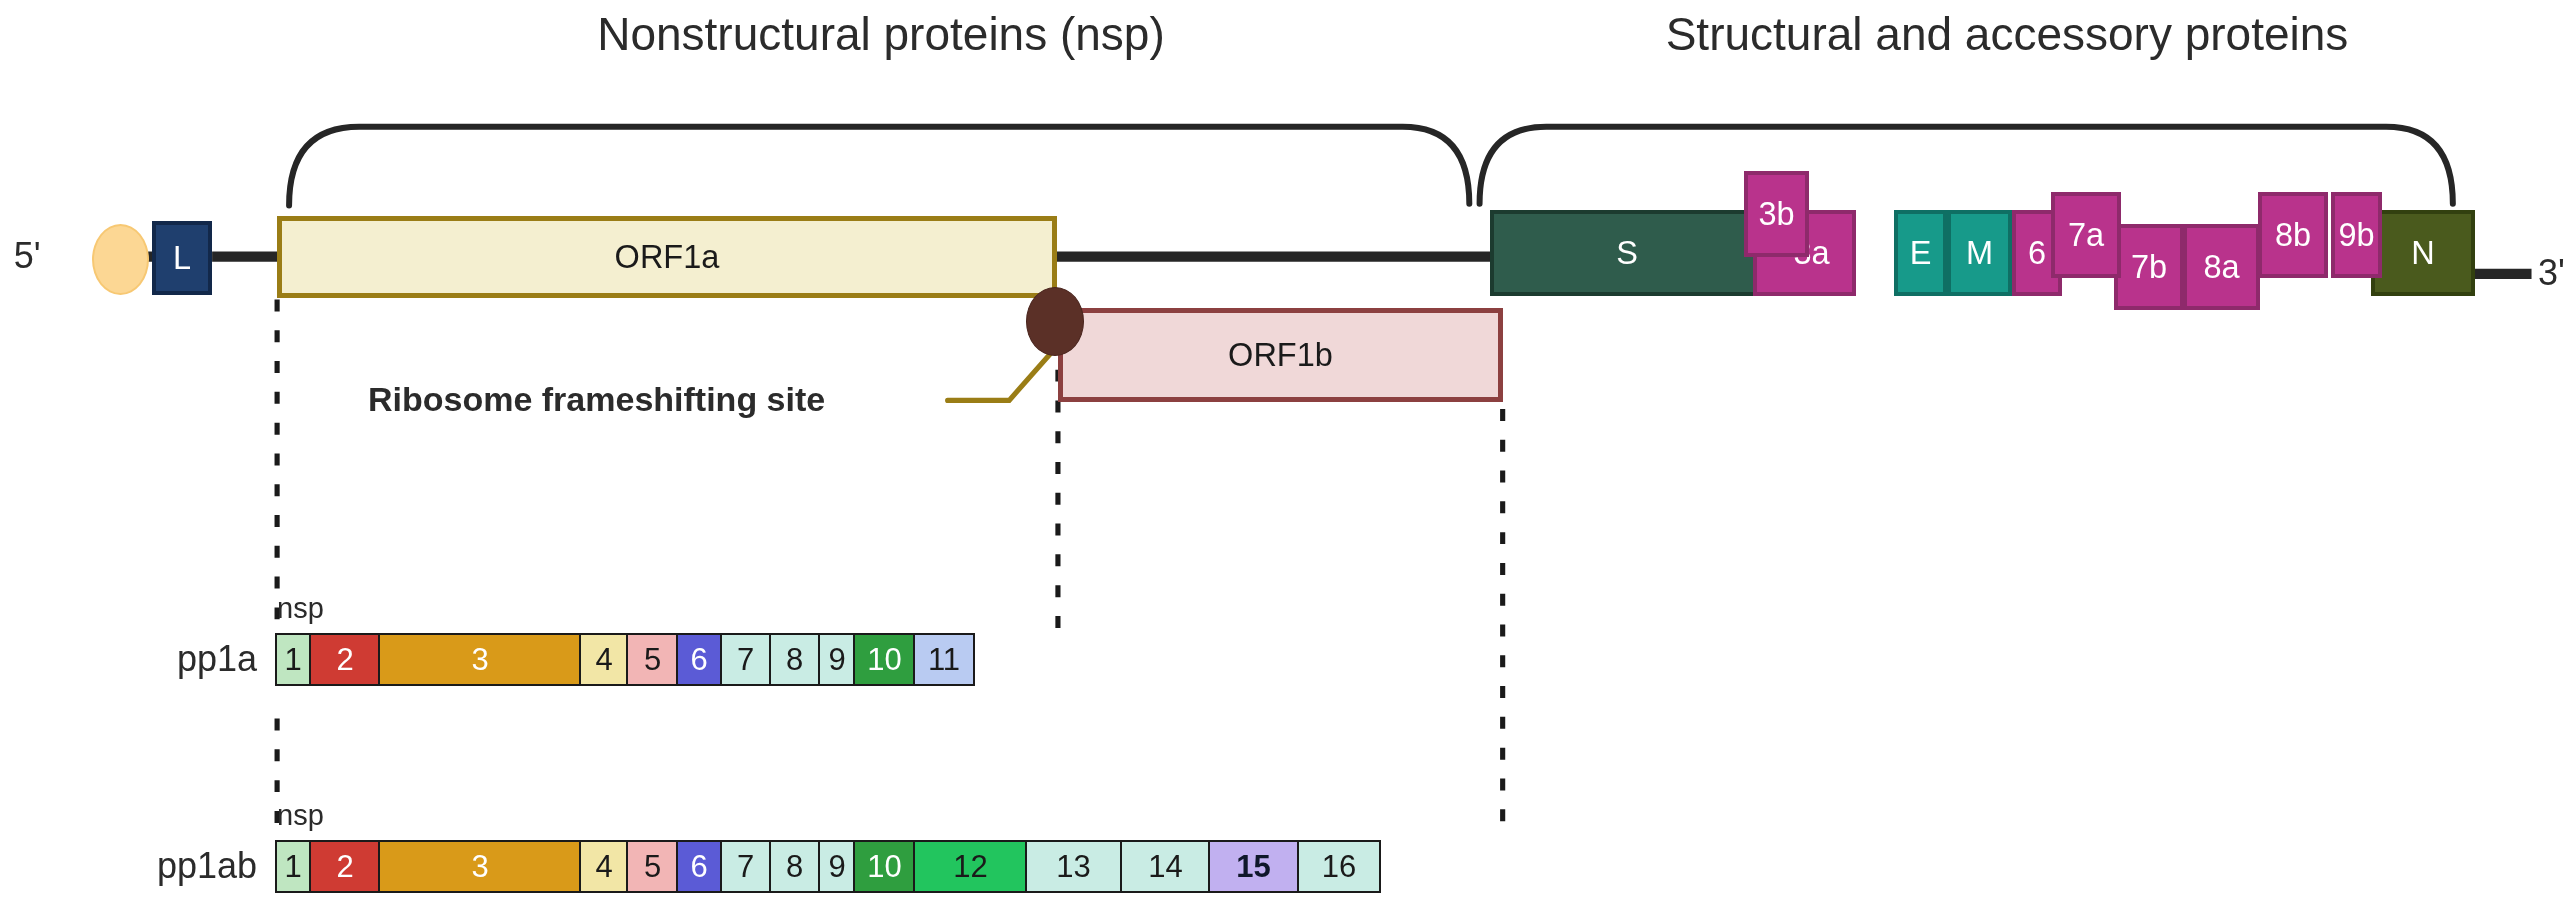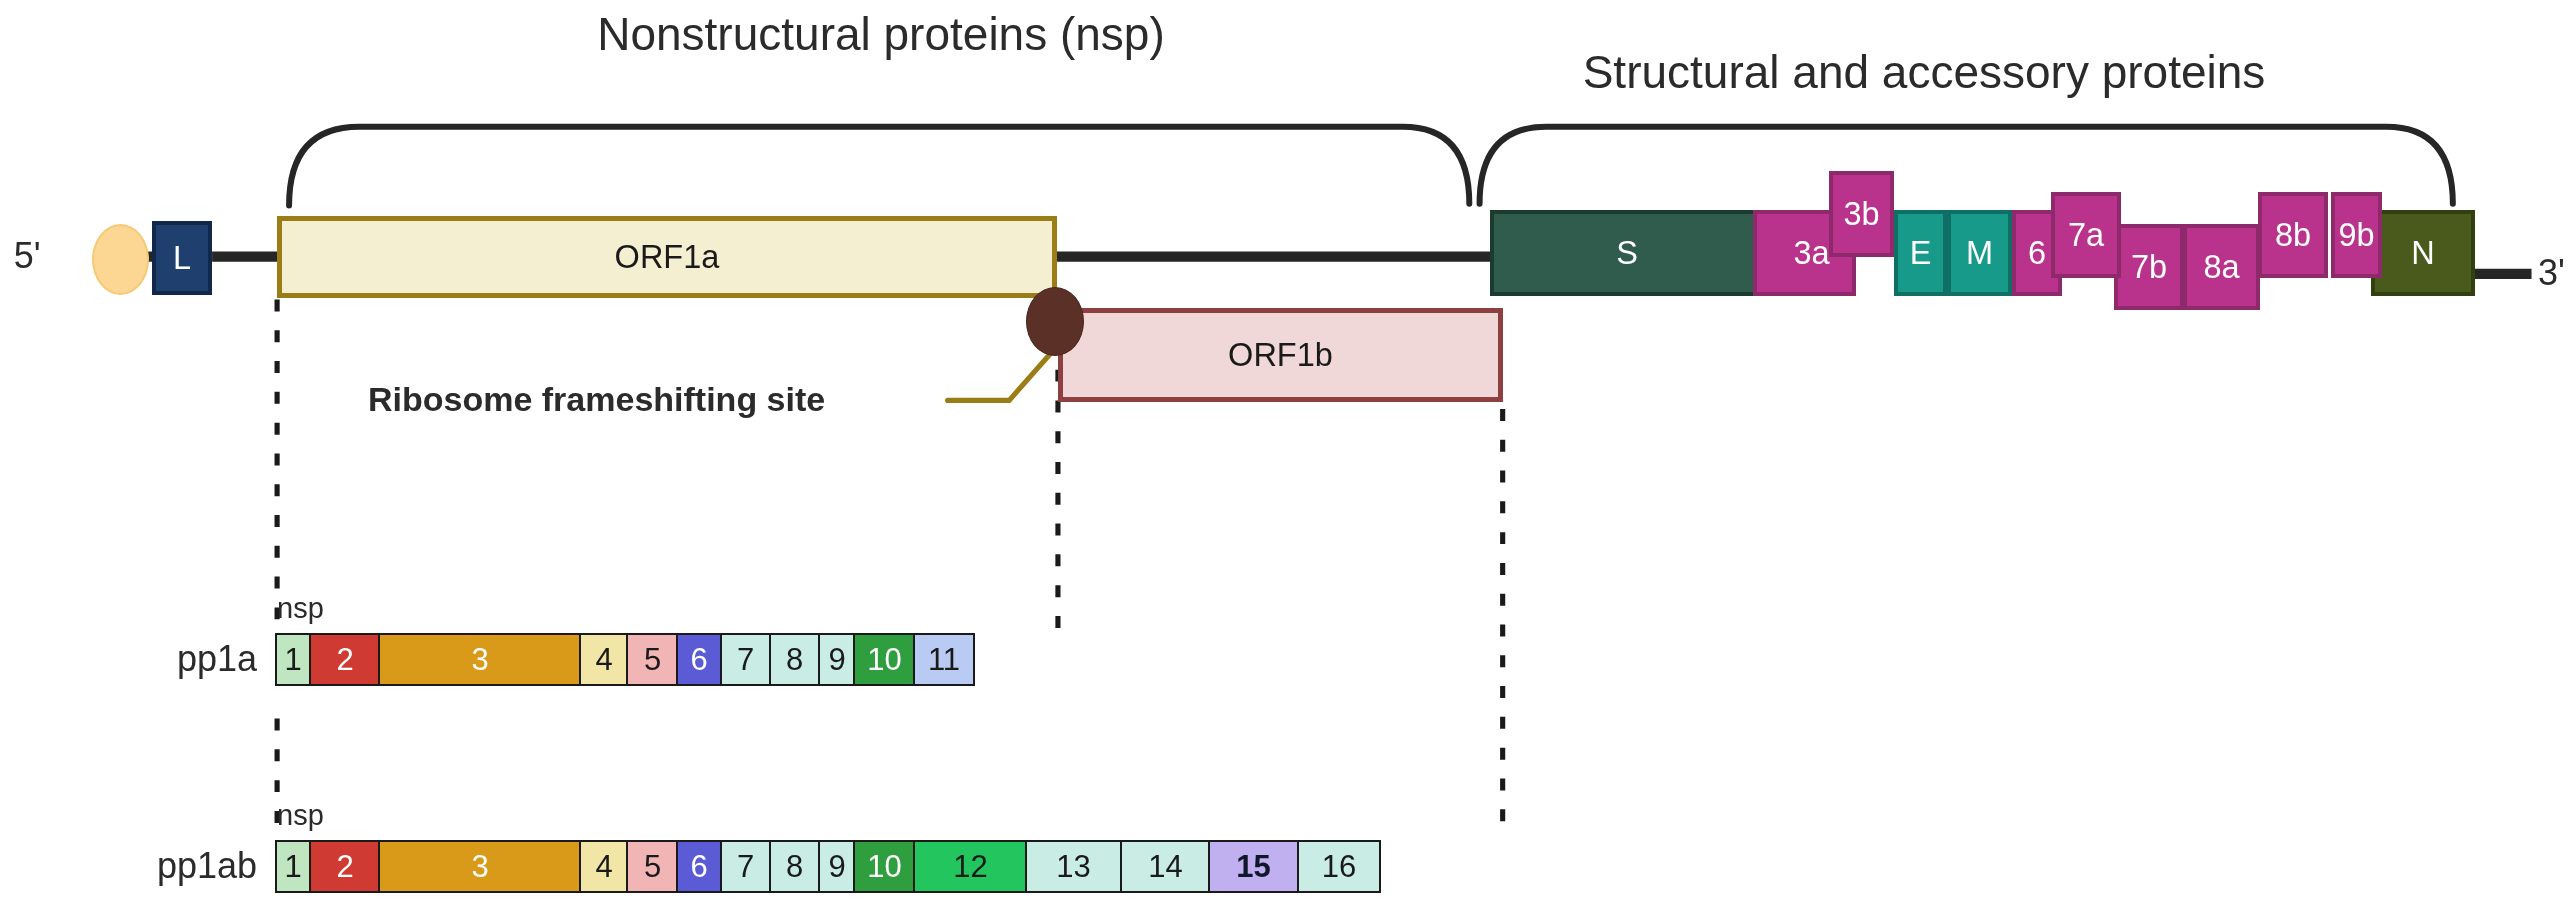--- a/index.html
+++ b/index.html
@@ -110,21 +110,21 @@
     border: 2.6px solid #1a1a1a;
   }
 </style>
 </head>
 <body>
 
 <div id="stage">
 
   <div class="section-title" style="left:291px; top:6.8px; width:1180px;">Nonstructural proteins (nsp)</div>
 
-  <div class="section-title" style="left:1432px; top:6.8px; width:984px;margin-top:38px;">Structural and accessory proteins</div>
+  <div class="section-title" style="left:1515px; top:6.8px; width:984px;">Structural and accessory proteins</div>
 
   <svg id="vector" viewBox="0 0 3012 1080">
 
     <path d="M 338 240 Q 338 148 420 148 L 1640 148 Q 1718 148 1718 238" fill="none" stroke="#262626" stroke-width="7" stroke-linecap="round"></path>
 
     <path d="M 1730 238 Q 1730 148 1808 148 L 2790 148 Q 2868 148 2868 238" fill="none" stroke="#262626" stroke-width="7" stroke-linecap="round"></path>
 
     <line x1="128" y1="300" x2="178" y2="300" stroke="#262626" stroke-width="12"></line>
     <line x1="248" y1="300" x2="332" y2="300" stroke="#262626" stroke-width="12"></line>
     <line x1="1220" y1="300" x2="1750" y2="300" stroke="#262626" stroke-width="12"></line>
@@ -152,21 +152,21 @@
 
   <div class="annot" style="left:368px; top:380px;">Ribosome frameshifting site</div>
 
   <div id="structural-row">
       <div class="gbox" style="left: 1490px; top: 210px; width: 274px; height: 86px; background: rgb(47, 92, 76); border: 4.3px solid rgb(28, 59, 47); color: rgb(255, 255, 255); z-index: 10;">
         <span>S</span>
       </div>
       <div class="gbox" style="left: 1753px; top: 210px; width: 103px; height: 86px; background: rgb(185, 51, 140); border: 4.3px solid rgb(142, 42, 107); color: rgb(255, 255, 255); z-index: 11; padding-left: 14px;">
         <span>3a</span>
       </div>
-      <div class="gbox" style="left: 1829px; top: 171px; width: 65px; height: 86px; background: rgb(185, 51, 140); border: 4.3px solid rgb(142, 42, 107); color: rgb(255, 255, 255); z-index: 22;">
+      <div class="gbox" style="left: 1744px; top: 171px; width: 65px; height: 86px; background: rgb(185, 51, 140); border: 4.3px solid rgb(142, 42, 107); color: rgb(255, 255, 255); z-index: 22;">
         <span>3b</span>
       </div>
       <div class="gbox" style="left: 1894px; top: 210px; width: 53px; height: 86px; background: rgb(23, 154, 138); border: 4.3px solid rgb(15, 111, 100); color: rgb(255, 255, 255); z-index: 13;">
         <span>E</span>
       </div>
       <div class="gbox" style="left: 1947px; top: 210px; width: 65px; height: 86px; background: rgb(23, 154, 138); border: 4.3px solid rgb(15, 111, 100); color: rgb(255, 255, 255); z-index: 14;">
         <span>M</span>
       </div>
       <div class="gbox" style="left: 2012px; top: 210px; width: 50px; height: 86px; background: rgb(185, 51, 140); border: 4.3px solid rgb(142, 42, 107); color: rgb(255, 255, 255); z-index: 15;">
         <span>6</span>

